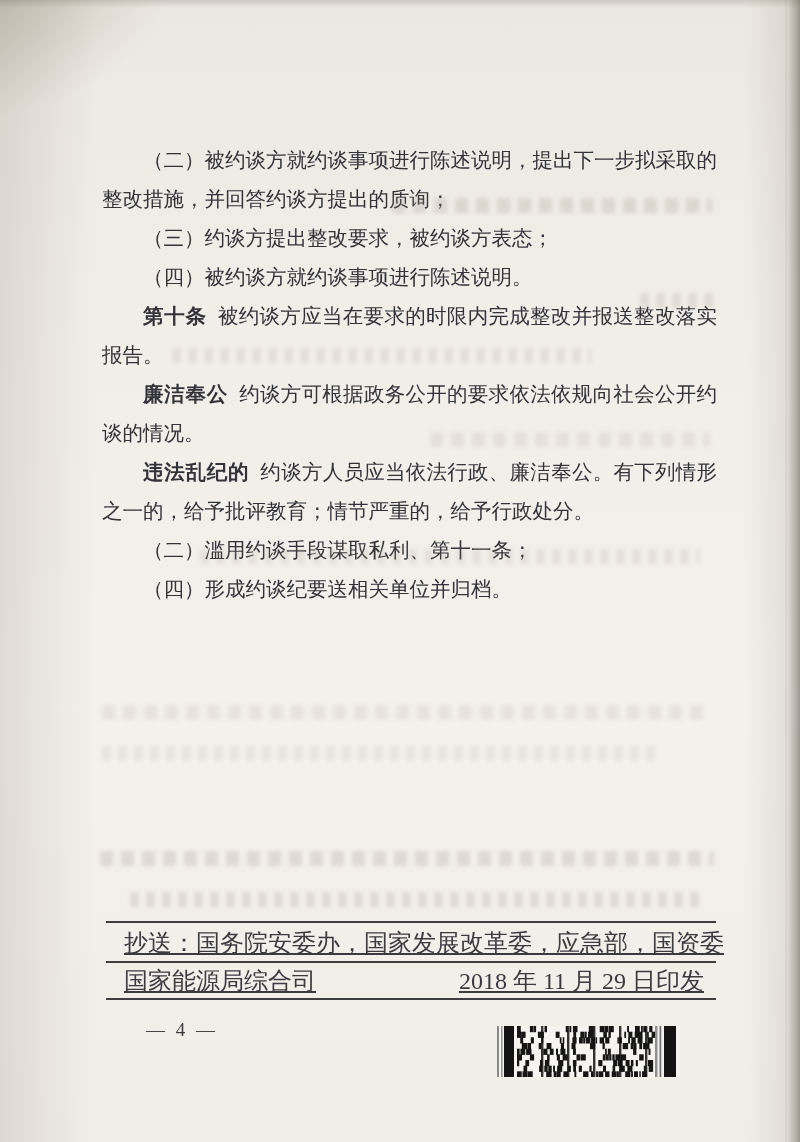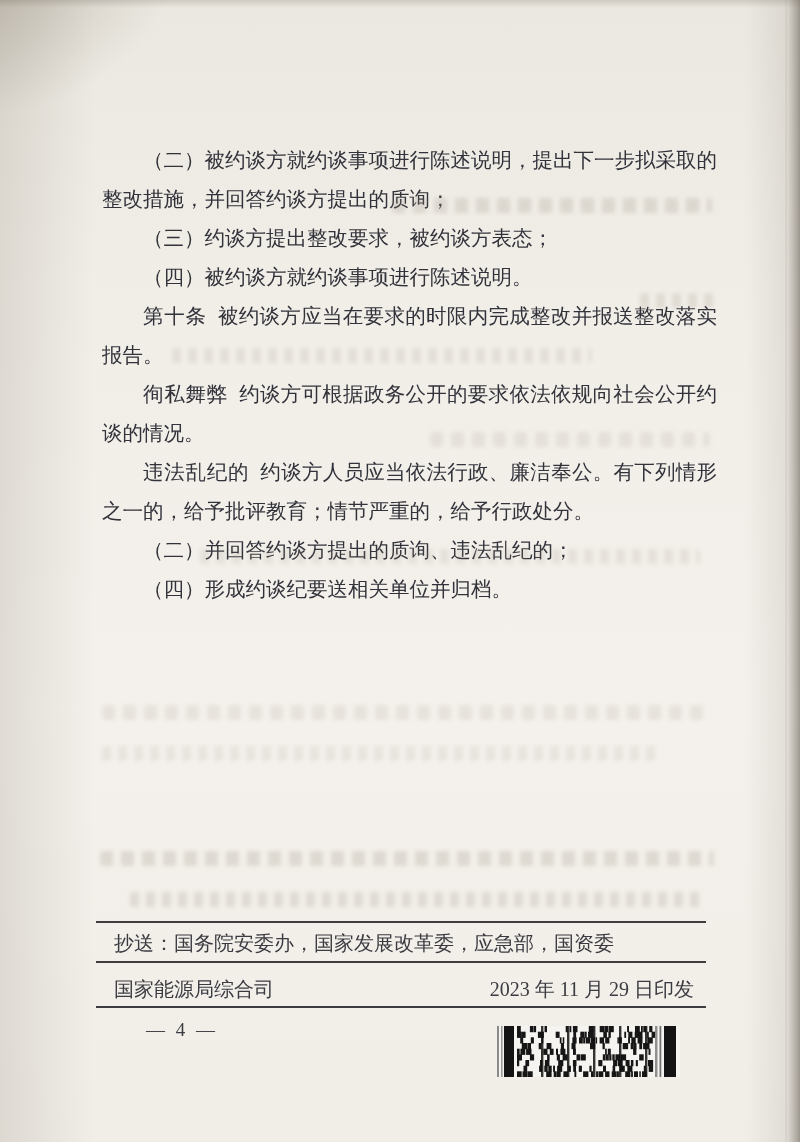--- a/index.html
+++ b/index.html
@@ -20,51 +20,51 @@
   .edge-right { position:absolute; right:0; top:0; width:15px; height:100%; pointer-events:none;
     background: linear-gradient(90deg, rgba(131,123,111,0.05), rgba(126,118,106,0.32) 40%, rgba(109,101,91,0.55) 88%, rgba(98,91,82,0.62)); }
 
   
   .body-text {
     position:absolute; left:102px; top:141px; width:615px;
     font-size:20.5px; line-height:39px; color:#32323a;
     text-align:justify;
   }
   .body-text p { margin:0; text-indent:2em; }
-  .lead { font-weight:normal; margin-right:11px; letter-spacing:0.5px; }
+  .lead { font-weight:bold; margin-right:11px; letter-spacing:0.5px; }
   .lead:empty { display:none; }
 
   
   .ghost { position:absolute; height:15px; pointer-events:none; filter: blur(2px); border-radius:3px;
     background: repeating-linear-gradient(90deg, rgba(152,140,124,0.55) 0 13px, rgba(152,140,124,0) 13px 21px); }
   .ghost.alt { background: repeating-linear-gradient(90deg, rgba(150,139,124,0.5) 0 9px, rgba(150,139,124,0) 9px 16px); }
 
   
-  .footer { position:absolute; left:96px; top:921px; width:610px; color:#3a3a40; font-size:20px; }
+  .footer { position:absolute; left:106px; top:921px; width:610px; color:#3a3a40; font-size:24px;text-decoration:underline; }
   .rule { height:0; border-top:2px solid #3e3e42; }
   .footer-row1 { height:38px; line-height:40px; padding-left:18px; white-space:nowrap; }
   .footer-row2 { height:35px; line-height:37px; padding-left:18px; padding-right:12px;
-    display:flex; justify-content:space-between; white-space:nowrap;margin-top:8px; }
+    display:flex; justify-content:space-between; white-space:nowrap; }
 
   .pageno { position:absolute; left:146px; top:1019px; font-size:19px; letter-spacing:3px; color:#3c3c40; }
   #barcode { position:absolute; left:497px; top:1026px; }
 </style>
 </head>
 <body>
 
 <div class="scene">
 
   <main class="body-text">
     <p><span>（二）被约谈方就约谈事项进行陈述说明，提出下一步拟采取的整改措施，并回答约谈方提出的质询；</span></p>
     <p><span>（三）约谈方提出整改要求，被约谈方表态；</span></p>
     <p><span>（四）被约谈方就约谈事项进行陈述说明。</span></p>
     <p><span class="lead">第十条</span><span>被约谈方应当在要求的时限内完成整改并报送整改落实报告。</span></p>
-    <p><span class="lead">徇私舞弊</span><span>约谈方可根据政务公开的要求依法依规向社会公开约谈的情况。</span></p>
+    <p><span class="lead">廉洁奉公</span><span>约谈方可根据政务公开的要求依法依规向社会公开约谈的情况。</span></p>
     <p><span class="lead">违法乱纪的</span><span>约谈方人员应当依法行政、廉洁奉公。有下列情形之一的，给予批评教育；情节严重的，给予行政处分。</span></p>
-    <p><span>（二）并回答约谈方提出的质询、违法乱纪的；</span></p>
+    <p><span>（二）滥用约谈手段谋取私利、第十一条；</span></p>
     <p><span>（四）形成约谈纪要送相关单位并归档。</span></p>
   </main>
 
   <div class="ghost" style="left:392px; top:198px; width:320px; opacity:.40;"></div>
   <div class="ghost alt" style="left:640px; top:293px; width:76px;  opacity:.38;"></div>
   <div class="ghost alt" style="left:172px; top:348px; width:420px; opacity:.30;"></div>
   <div class="ghost" style="left:430px; top:432px; width:280px; opacity:.26;"></div>
   <div class="ghost alt" style="left:200px; top:549px; width:500px; opacity:.30;"></div>
   <div class="ghost" style="left:102px; top:705px; width:608px; opacity:.26;"></div>
   <div class="ghost alt" style="left:102px; top:746px; width:560px; opacity:.26;"></div>
@@ -72,21 +72,21 @@
   <div class="ghost alt" style="left:130px; top:892px; width:570px; opacity:.42;"></div>
 
   <footer class="footer">
     <div class="rule"></div>
     <div class="footer-row1">
       <span>抄送：国务院安委办，国家发展改革委，应急部，国资委</span>
     </div>
     <div class="rule"></div>
     <div class="footer-row2">
       <span>国家能源局综合司</span>
-      <span>2023 年 11 月 29 日印发</span>
+      <span>2018 年 11 月 29 日印发</span>
     </div>
     <div class="rule"></div>
   </footer>
 
   <div class="pageno">— 4 —</div>
 
   <svg id="barcode" width="183" height="51" viewBox="0 0 183 51">
       <rect x="0" y="0" width="183" height="51" fill="rgba(255,255,255,0.35)"></rect>
       <rect x="0" y="0" width="2" height="51" fill="#8a8a8a"></rect>
       <rect x="4" y="0" width="1.6" height="51" fill="#9a9a9a"></rect>

